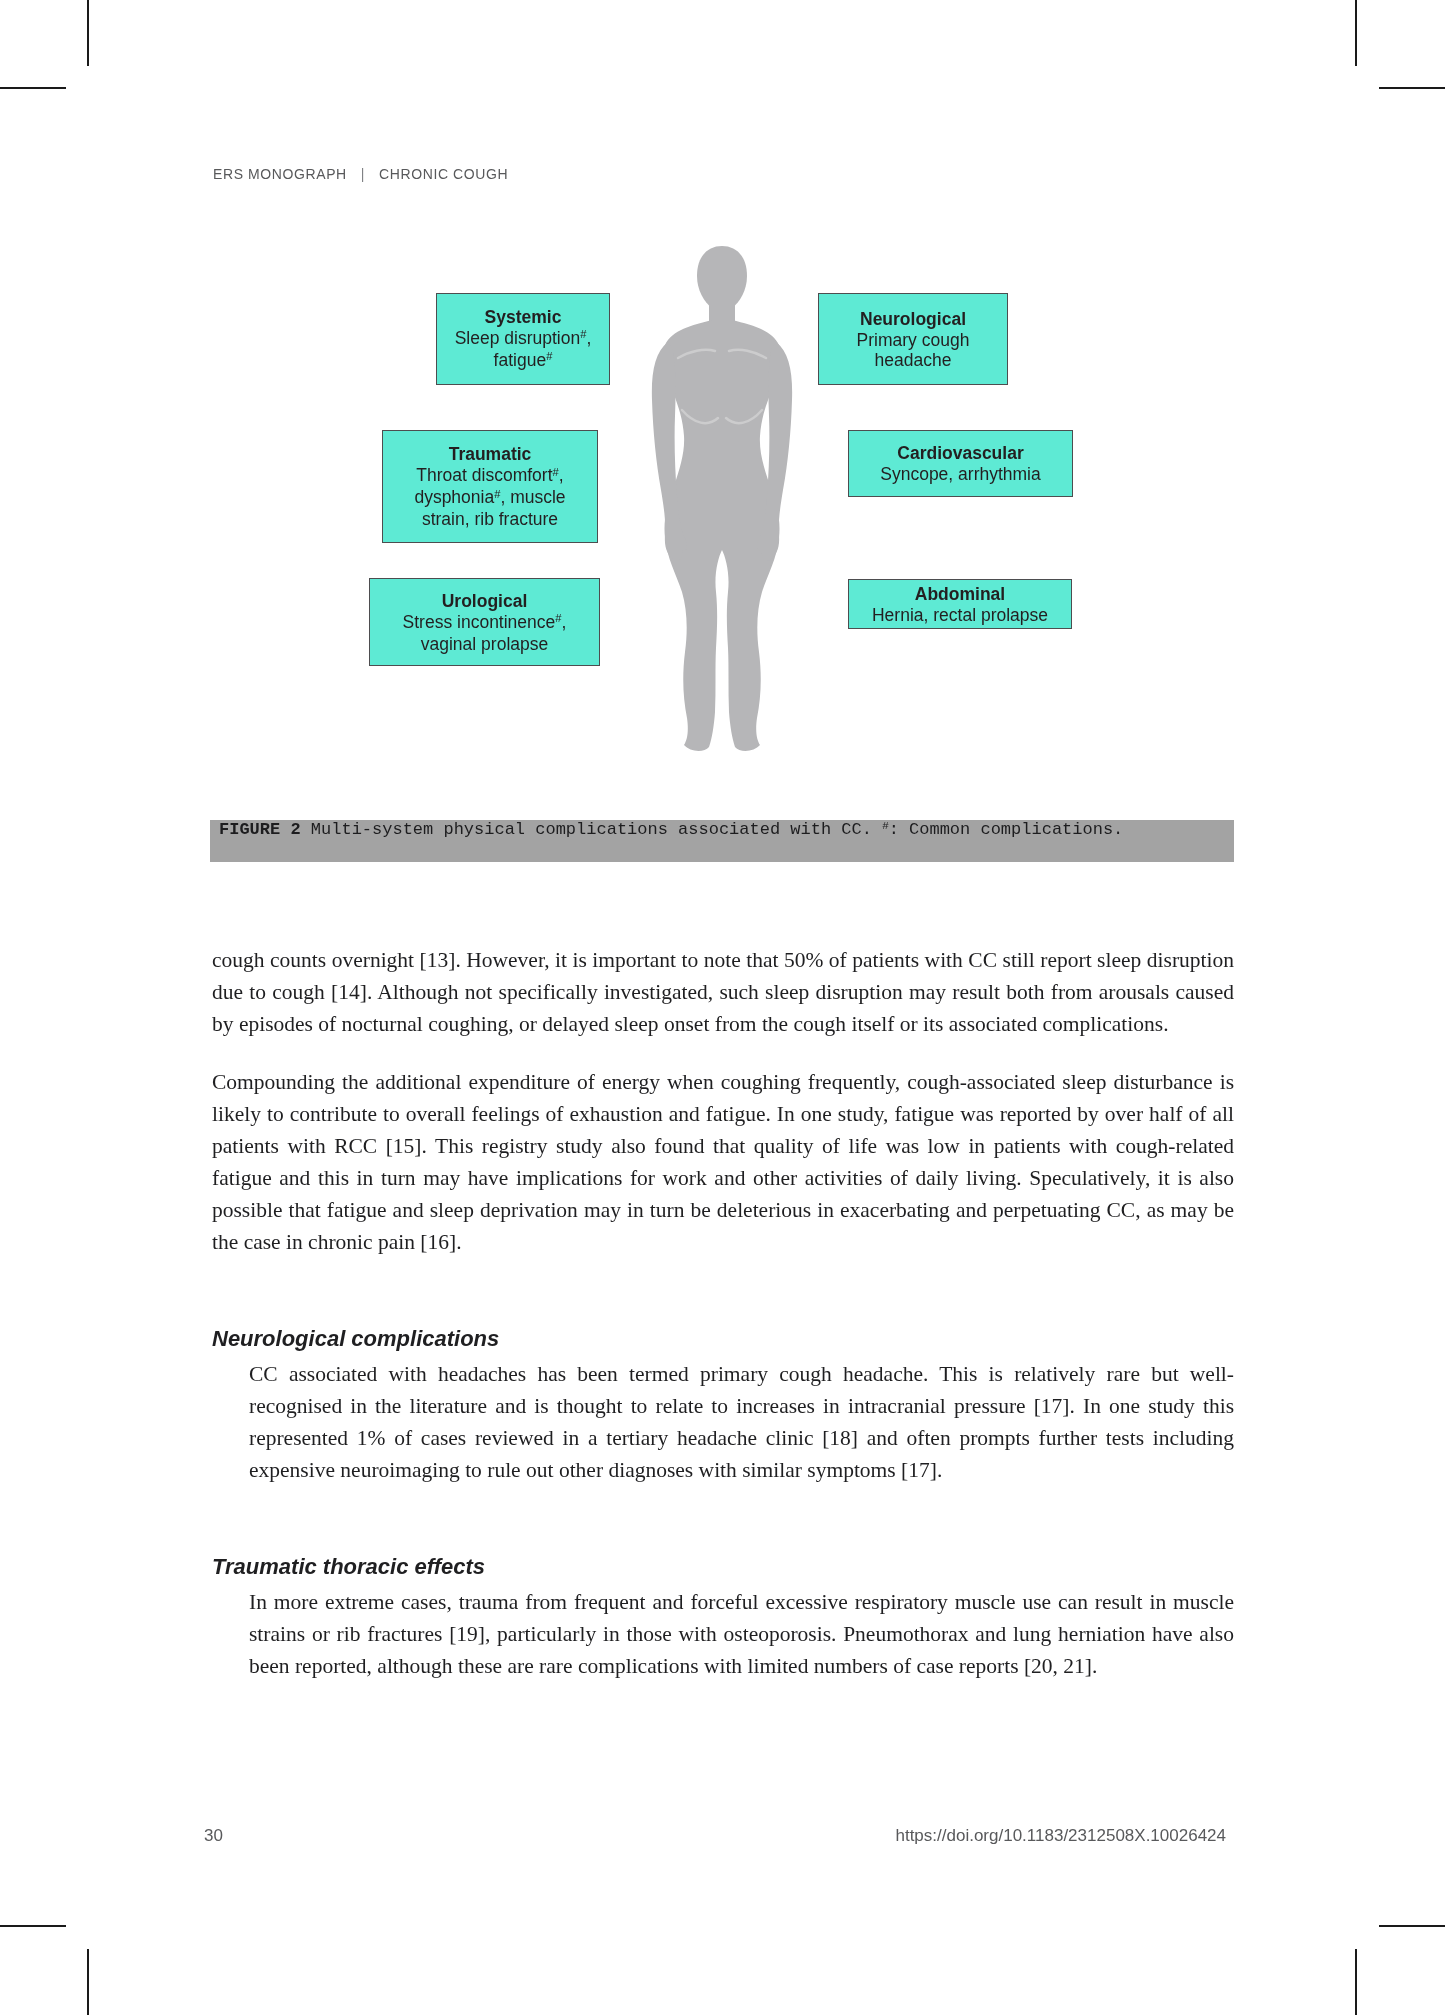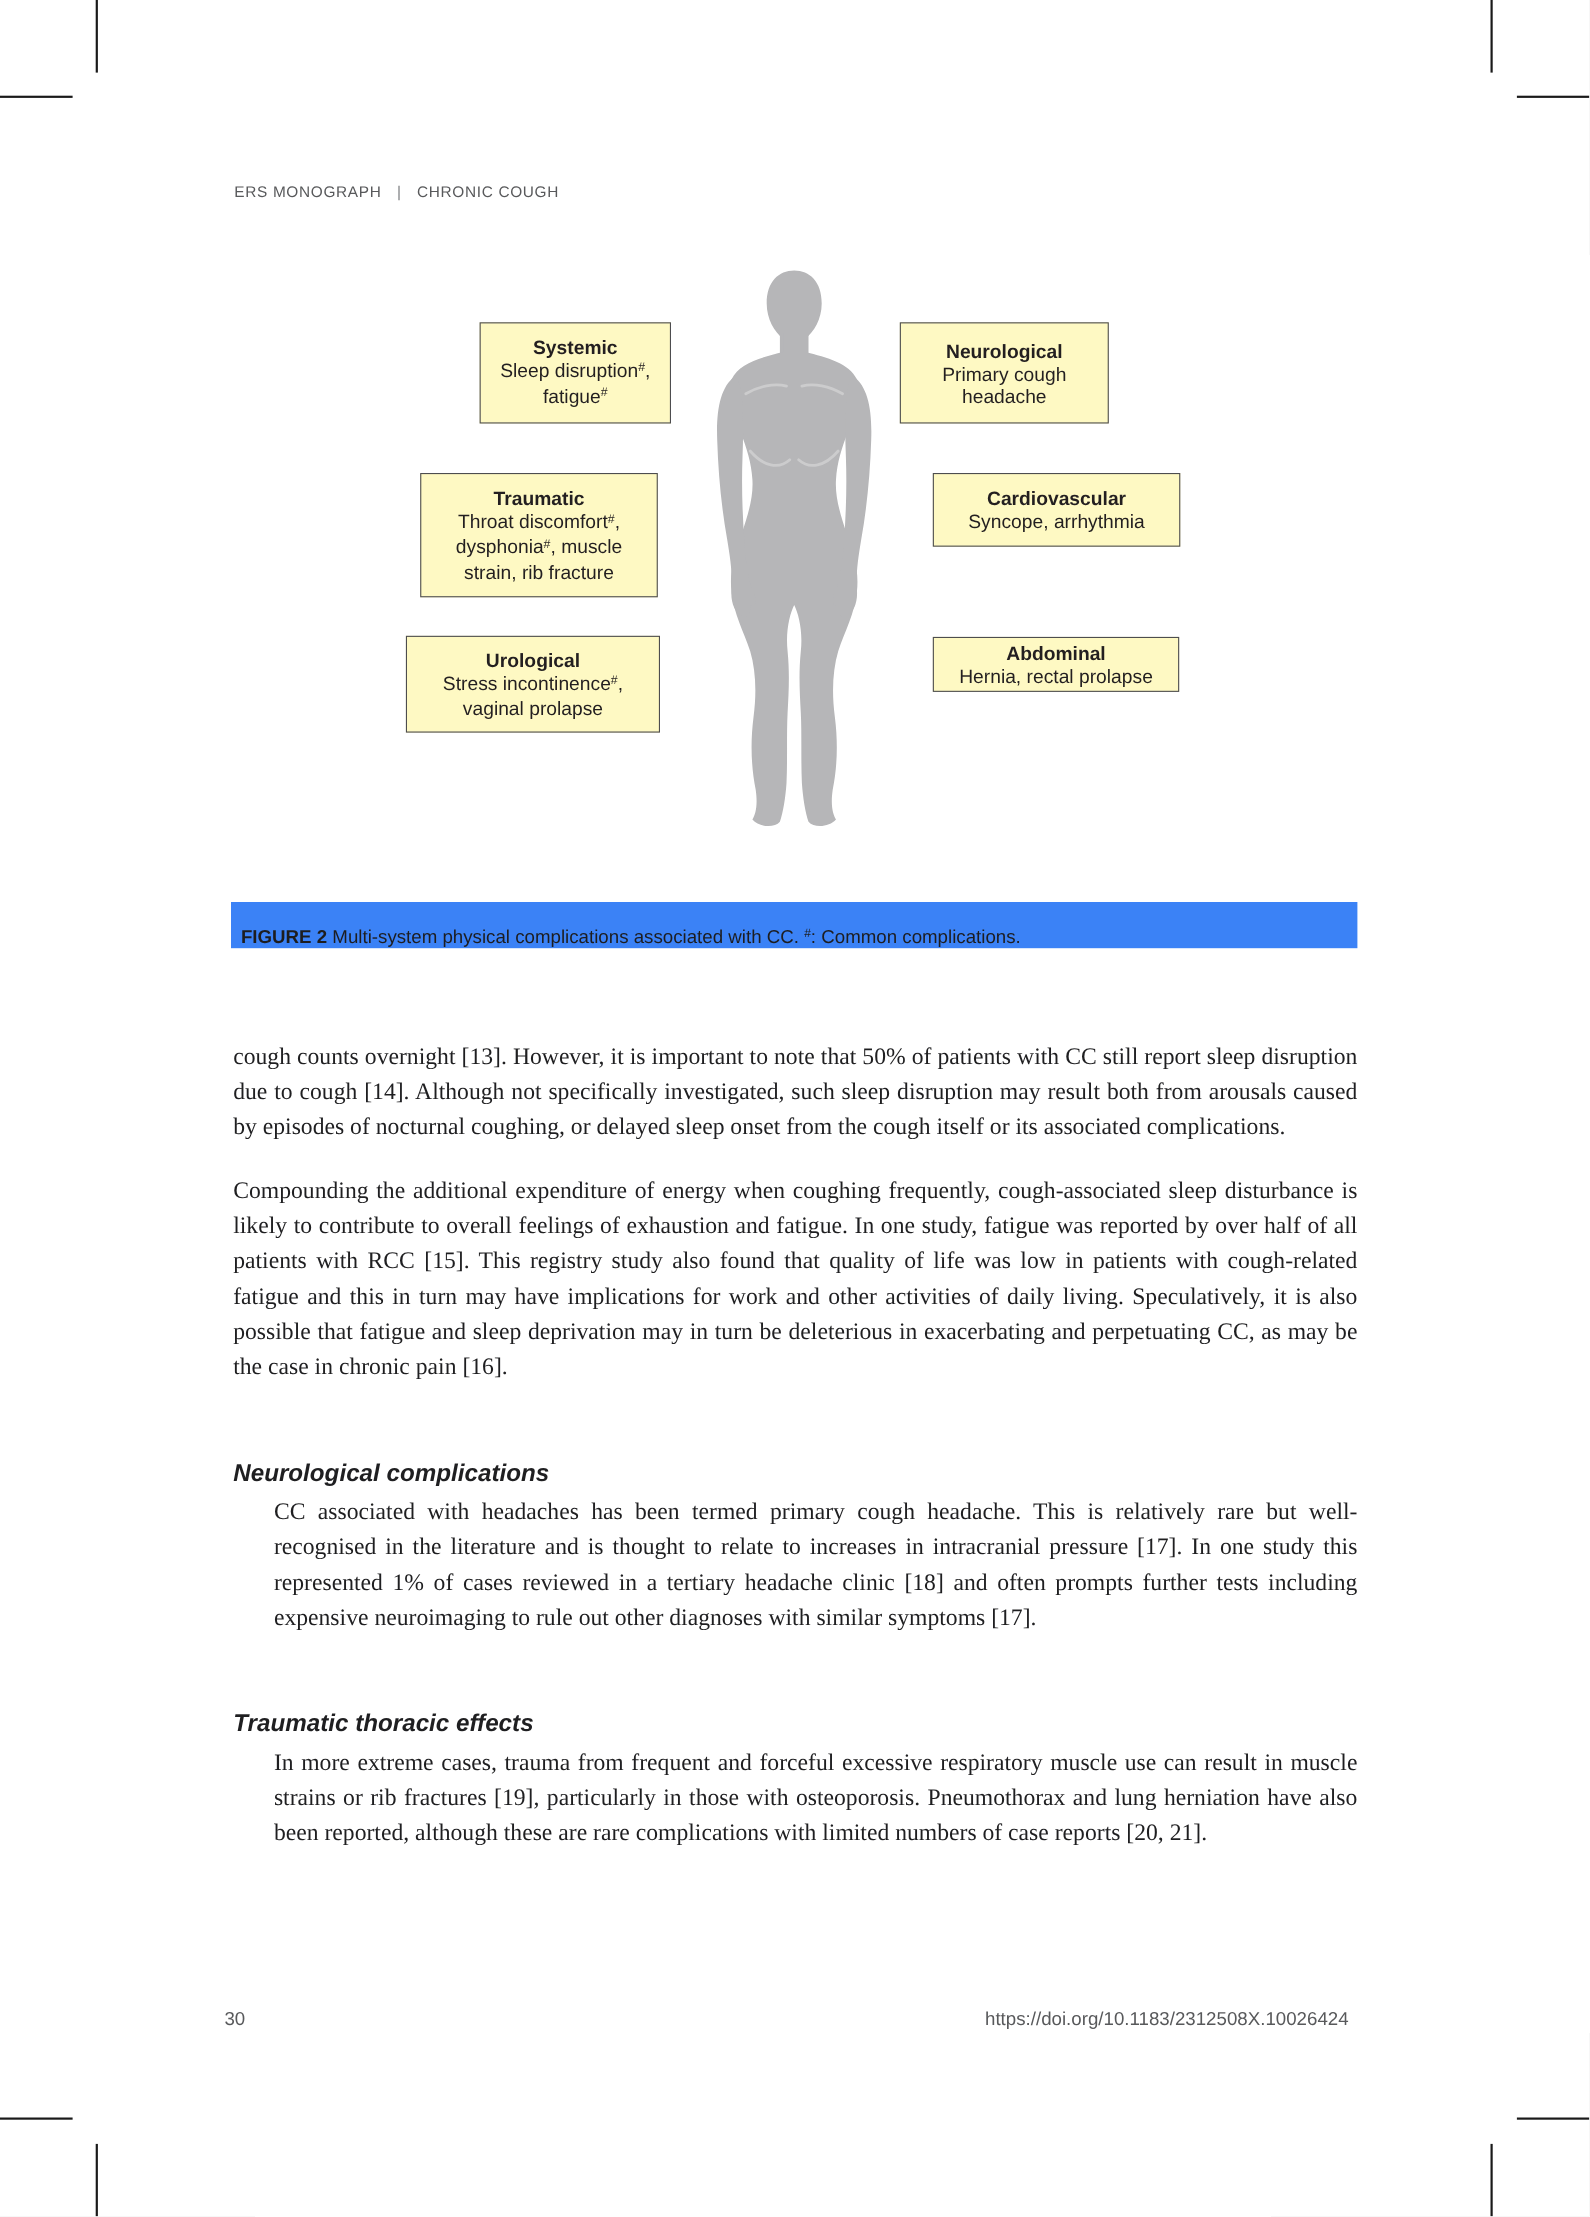--- a/index.html
+++ b/index.html
@@ -15,33 +15,33 @@
   .crop.h { width:66px; height:2px; }
   
   .runhead {
     position:absolute; left:213px; top:166px;
     font-size:14px; letter-spacing:.6px; color:#58595b;
     display:flex; align-items:center; gap:14px;
   }
   .runhead .sep { color:#808285; font-weight:400; }
   
   .fig-box {
-    position:absolute; border:1.5px solid #4d4d4f; background:#fef9c3;
+    position:absolute; border:1.5px solid #4d4d4f; background:#5eead4;
     display:flex; flex-direction:column; justify-content:center;
     text-align:center; font-size:17.5px; line-height:20px; color:#231f20;
     padding:5px 6px;
   }
   .fig-box-title { font-weight:700; margin-bottom:1px; }
   .sup { position:relative; top:-0.45em; font-size:64%; }
   .silhouette { position:absolute; left:620px; top:242px; }
   
   .caption {
     position:absolute; left:210px; top:820px; width:1024px; height:42px;
-    background:#3b82f6; display:flex; align-items:flex-end;
-    font-size:17px; color:#1d1d1f; padding-left:9px;
+    background:#a3a3a3; display:flex; align-items:flex-start;
+    font-size:17px; color:#1d1d1f; padding-left:9px;font-family:Liberation Mono, monospace;
   }
   .caption-label { font-weight:700; }
   
   .main {
     position:absolute; left:212px; top:944px; width:1022px;
     font-family:"Liberation Serif", serif; font-size:21.5px;
     line-height:32px; color:#1f1f21; text-align:justify;
   }
   .main p { margin:0; }
   .main p.p2 { margin-top:26px; }

